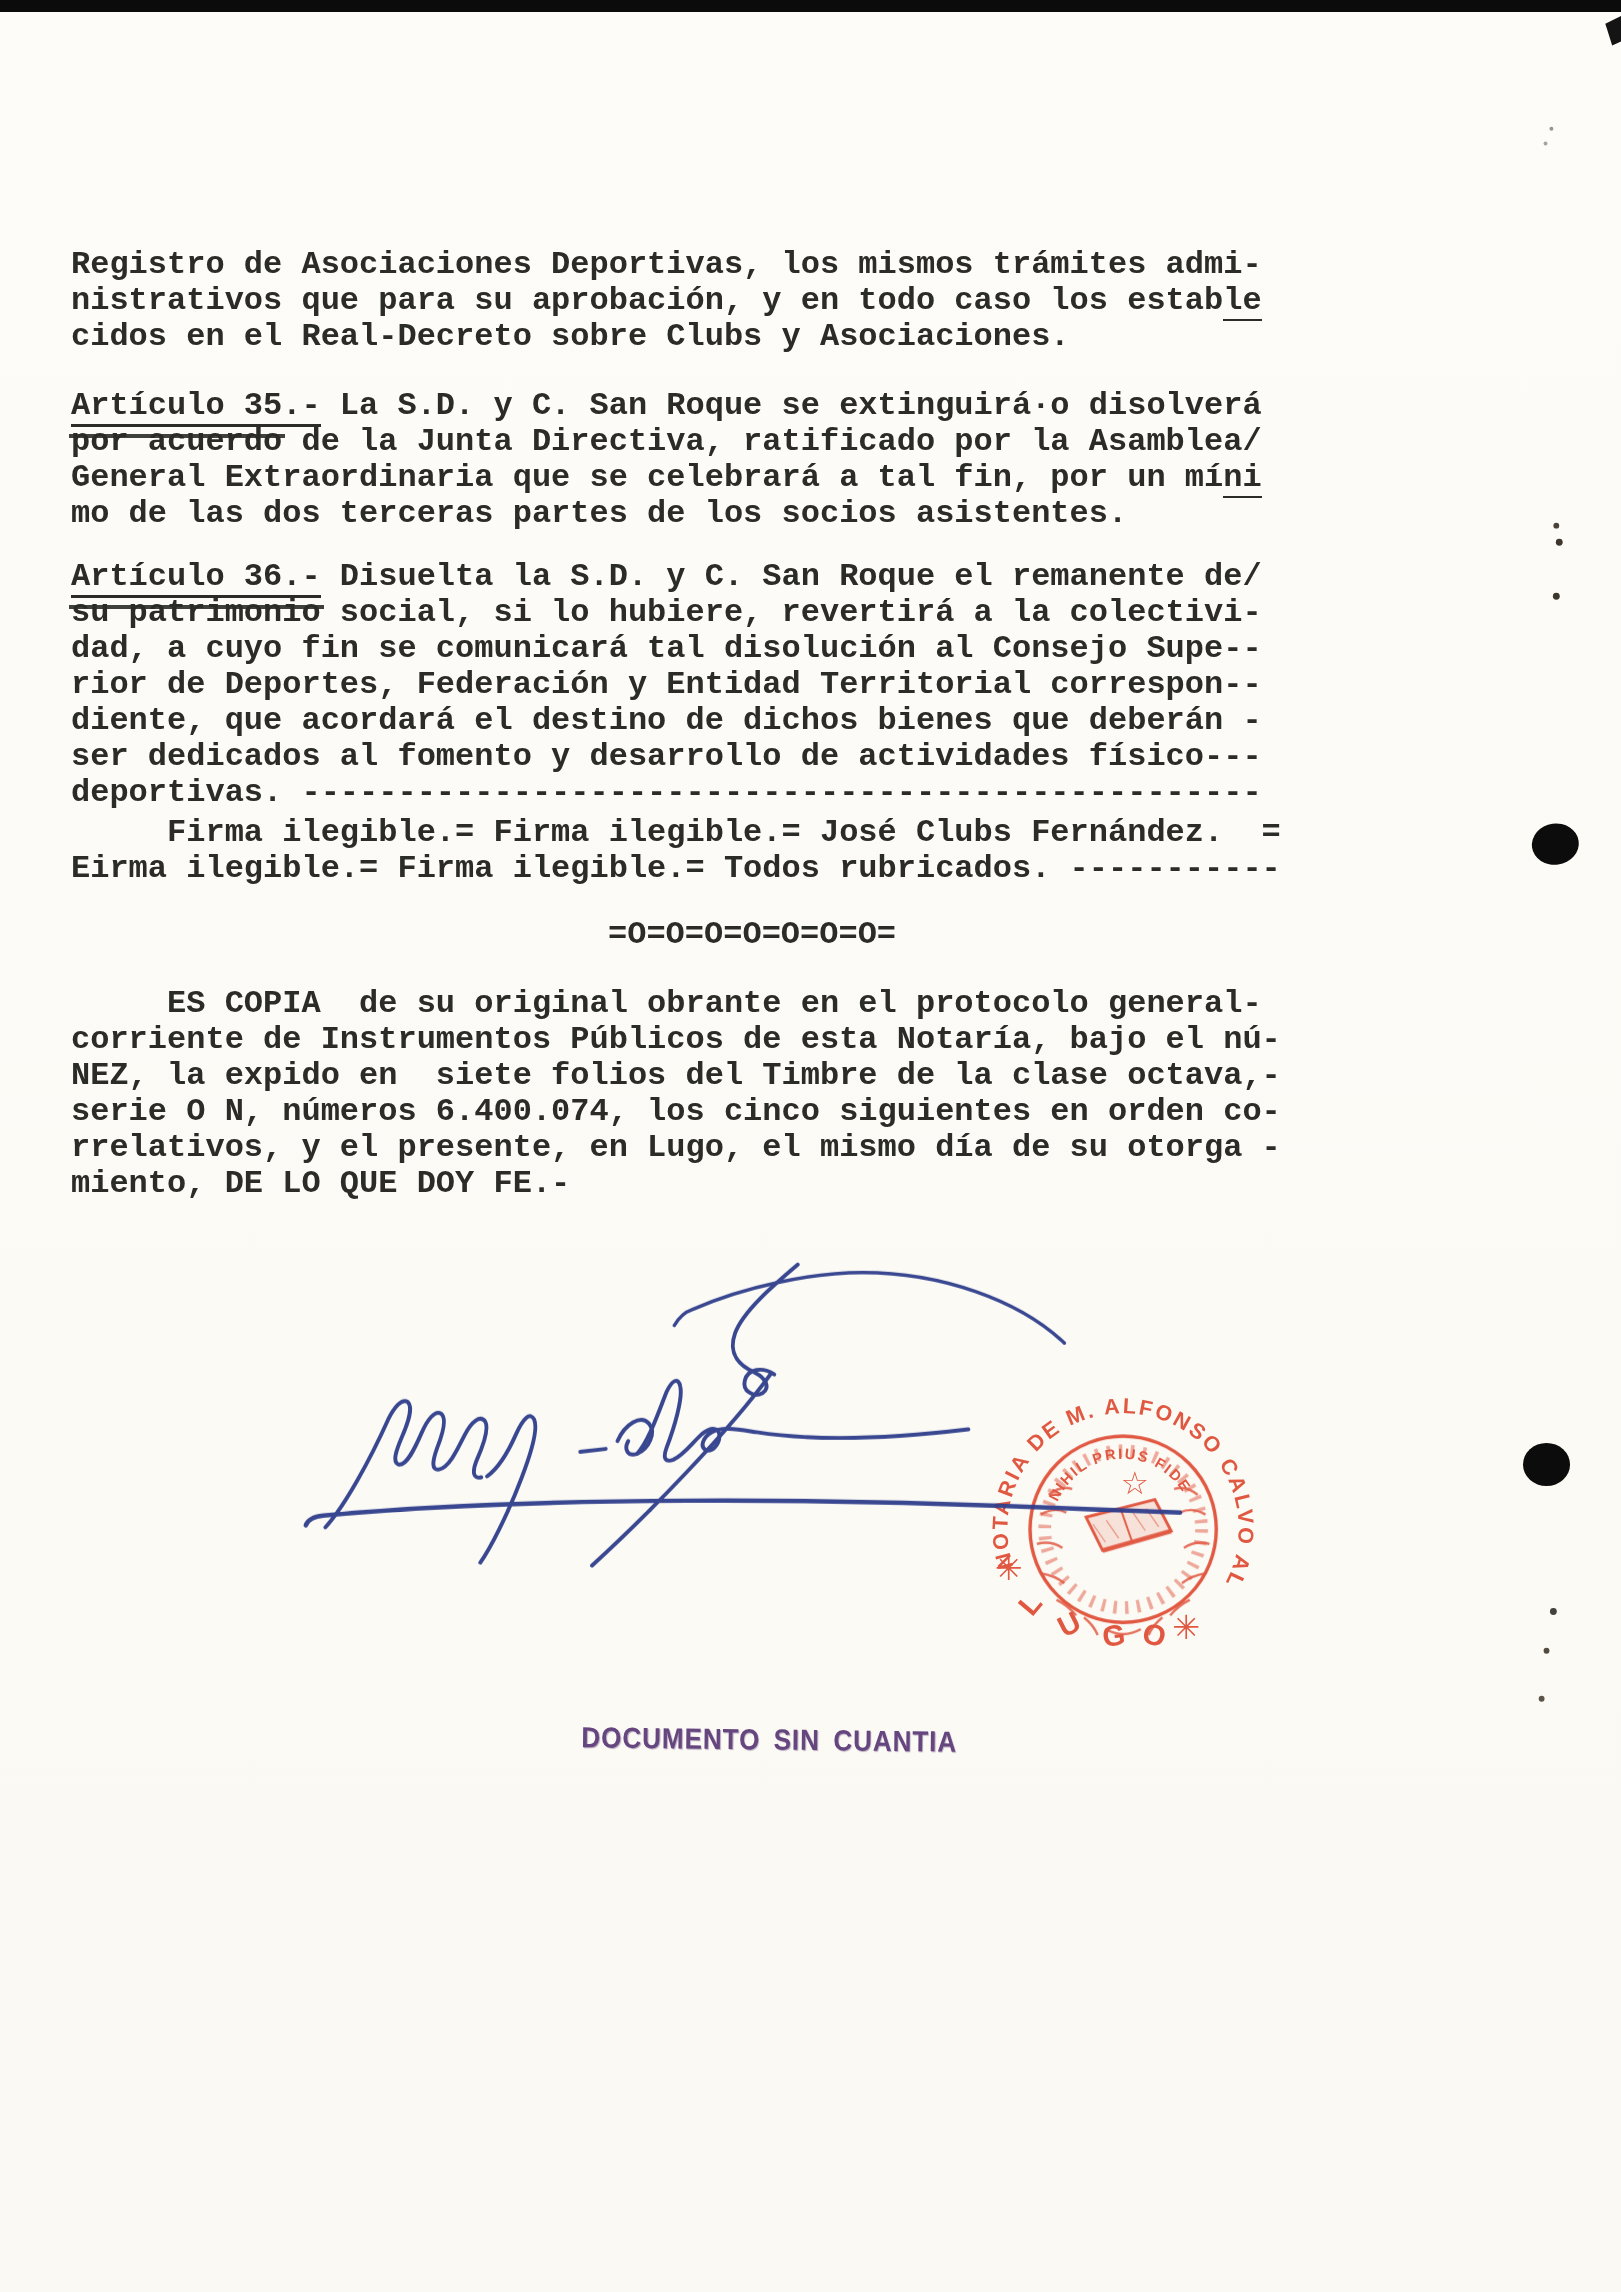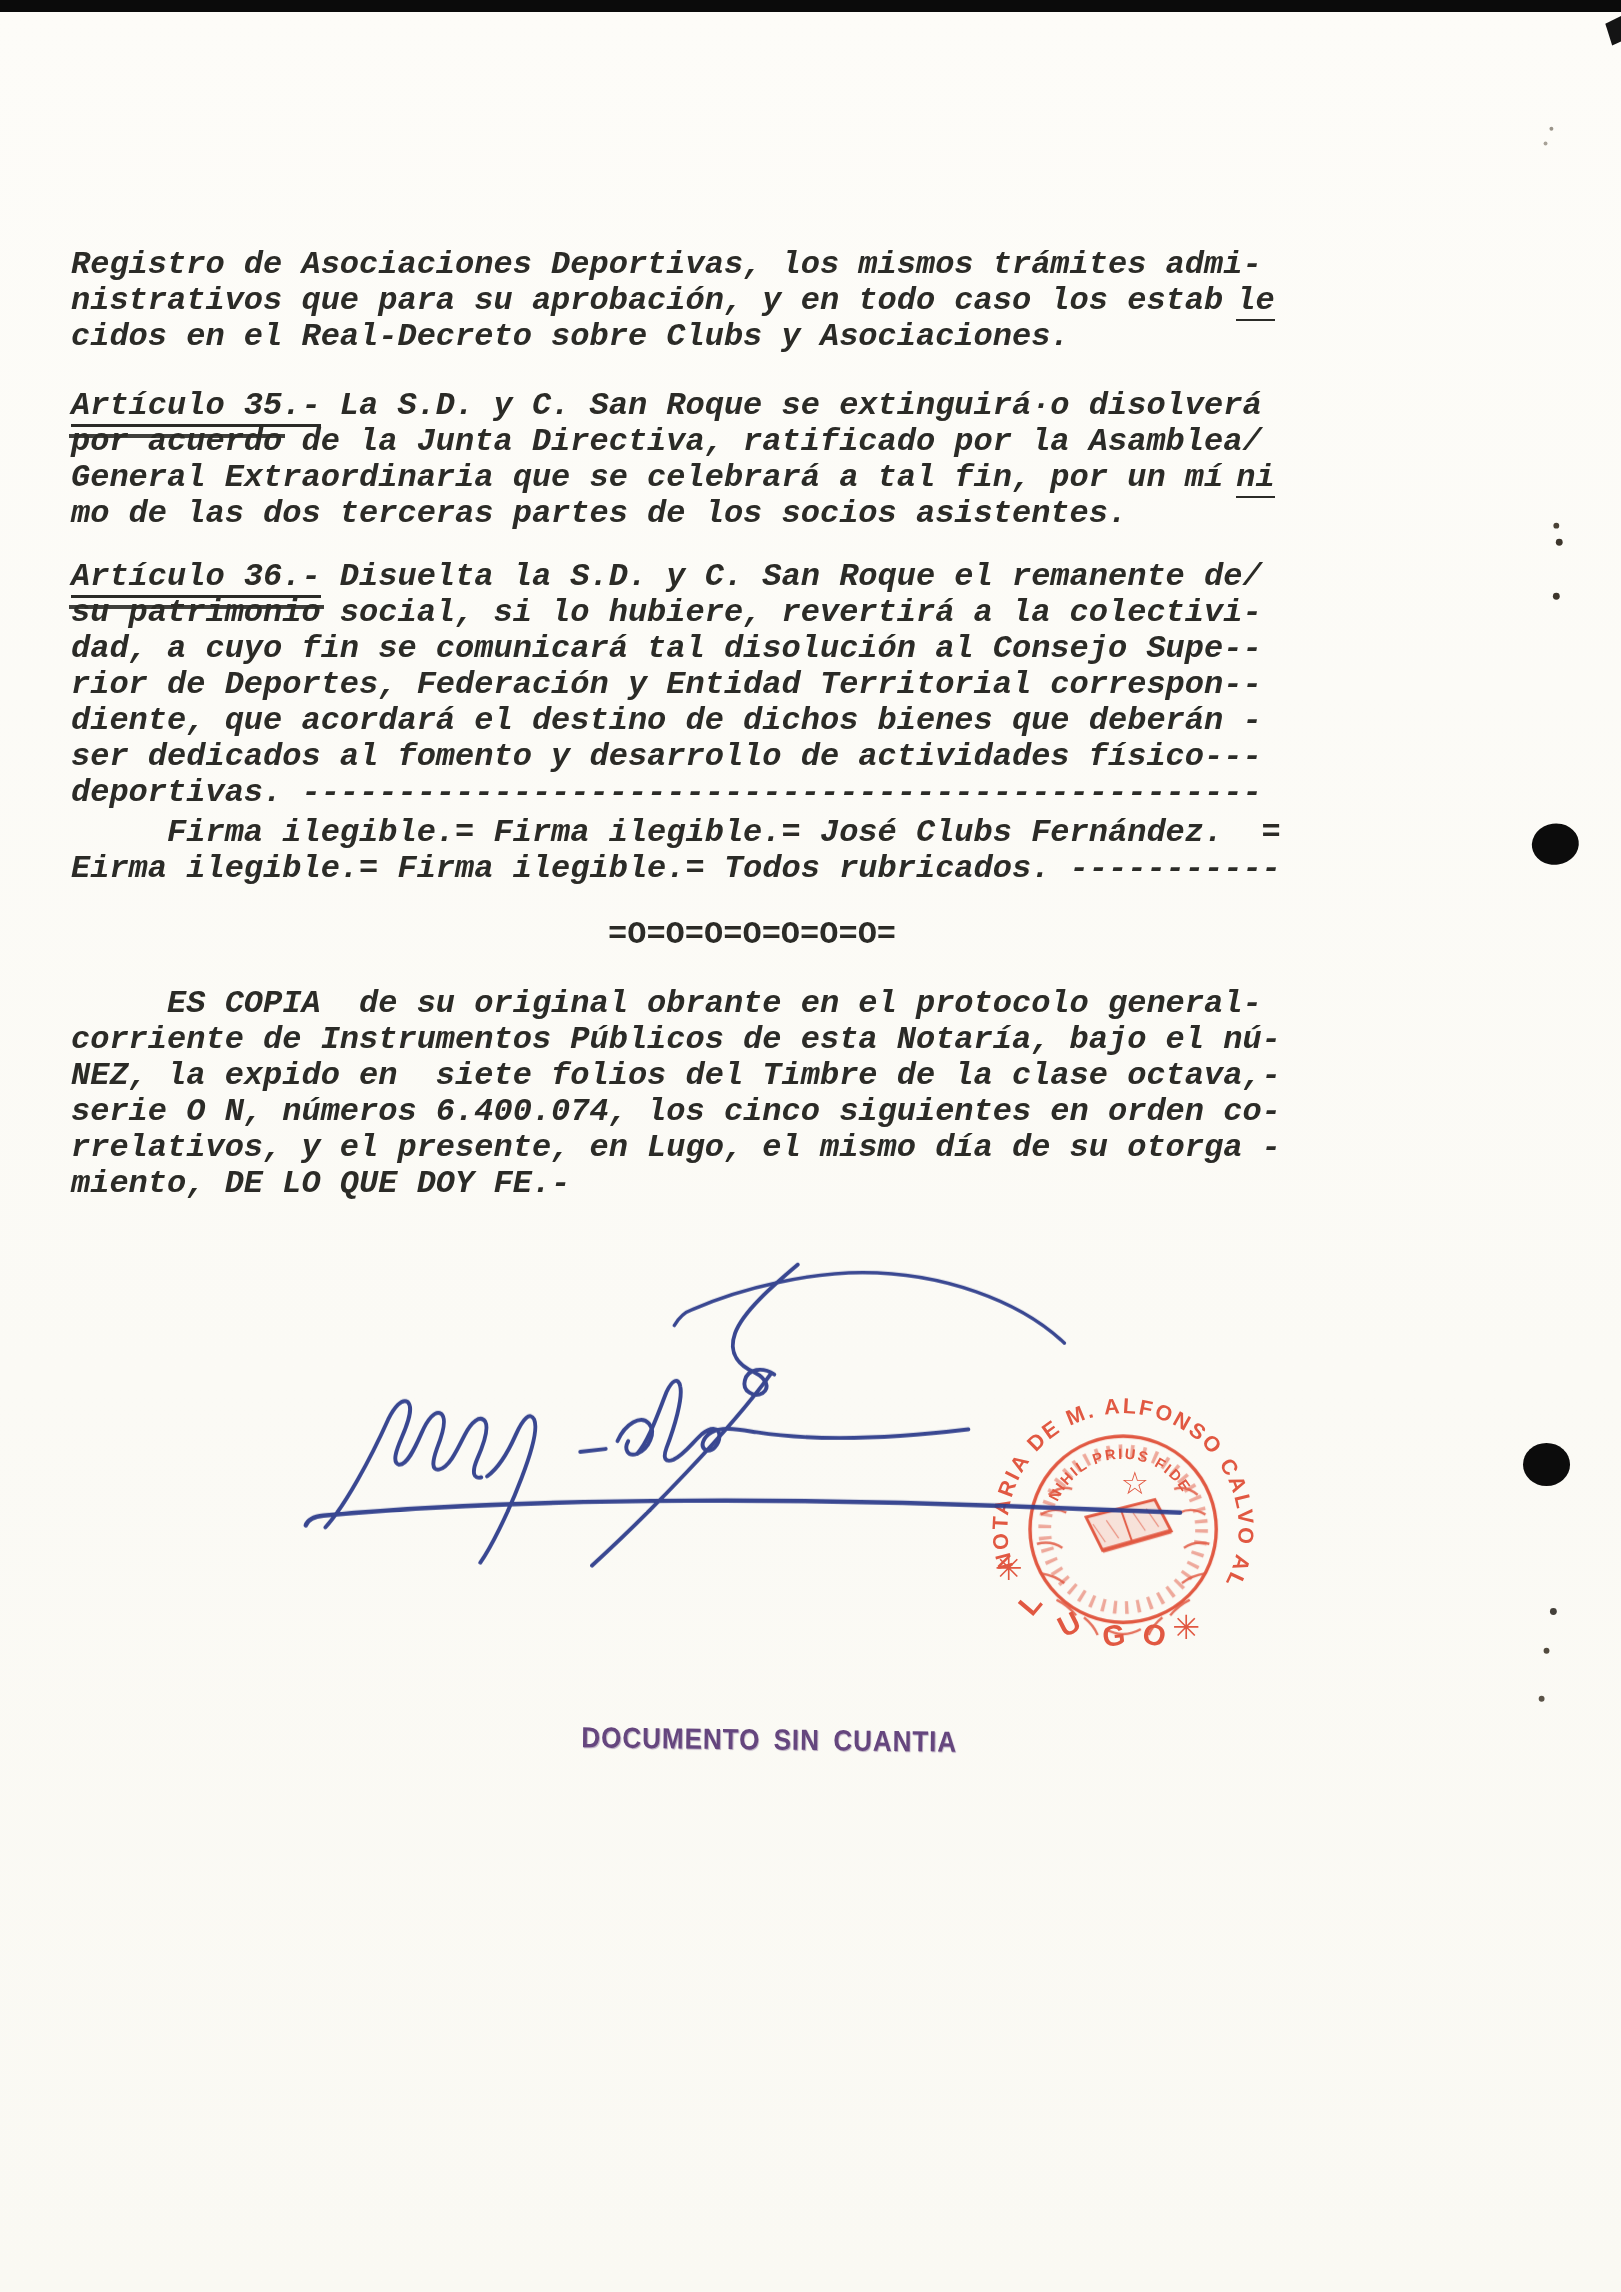--- a/index.html
+++ b/index.html
@@ -8,29 +8,29 @@
     background:linear-gradient(180deg,#fdfcf8 0%,#fbfaf5 60%,#faf9f3 100%);
     overflow:hidden;
     font-family:"Liberation Mono","DejaVu Sans Mono",monospace;
     color:var(--ink,#2b2b27);
     position:relative;
   }
   .topbar{
     position:absolute;top:0;left:0;width:1621px;height:11.8px;
     background:var(--scanblack,#0b0b0b);
   }
-  .para{position:absolute;left:71px;font-style:italic;}
+  .para{position:absolute;left:71px;}
   .line{
     white-space:pre;
     font-size:32px;line-height:36px;height:36px;
     font-weight:bold;
     letter-spacing:0;
   }
   .art-head{border-bottom:3.9px solid currentColor;}
-  .ucont{border-bottom:2.9px solid currentColor;margin-left:13px;}
+  .ucont{border-bottom:2.9px solid currentColor;}
   .strike-top{position:relative;display:inline-block;}
   .strike-top::after{
     content:"";position:absolute;left:-2px;right:-2.9px;top:9.8px;height:3.9px;
     background:currentColor;opacity:.9;
   }
   .separator{position:absolute;left:608px;top:917px;}
   .ink-overlay{position:absolute;top:0;left:0;pointer-events:none;}
   .purple-stamp{
     position:absolute;left:555px;top:1688px;
     font-family:"Liberation Sans","DejaVu Sans",sans-serif;

